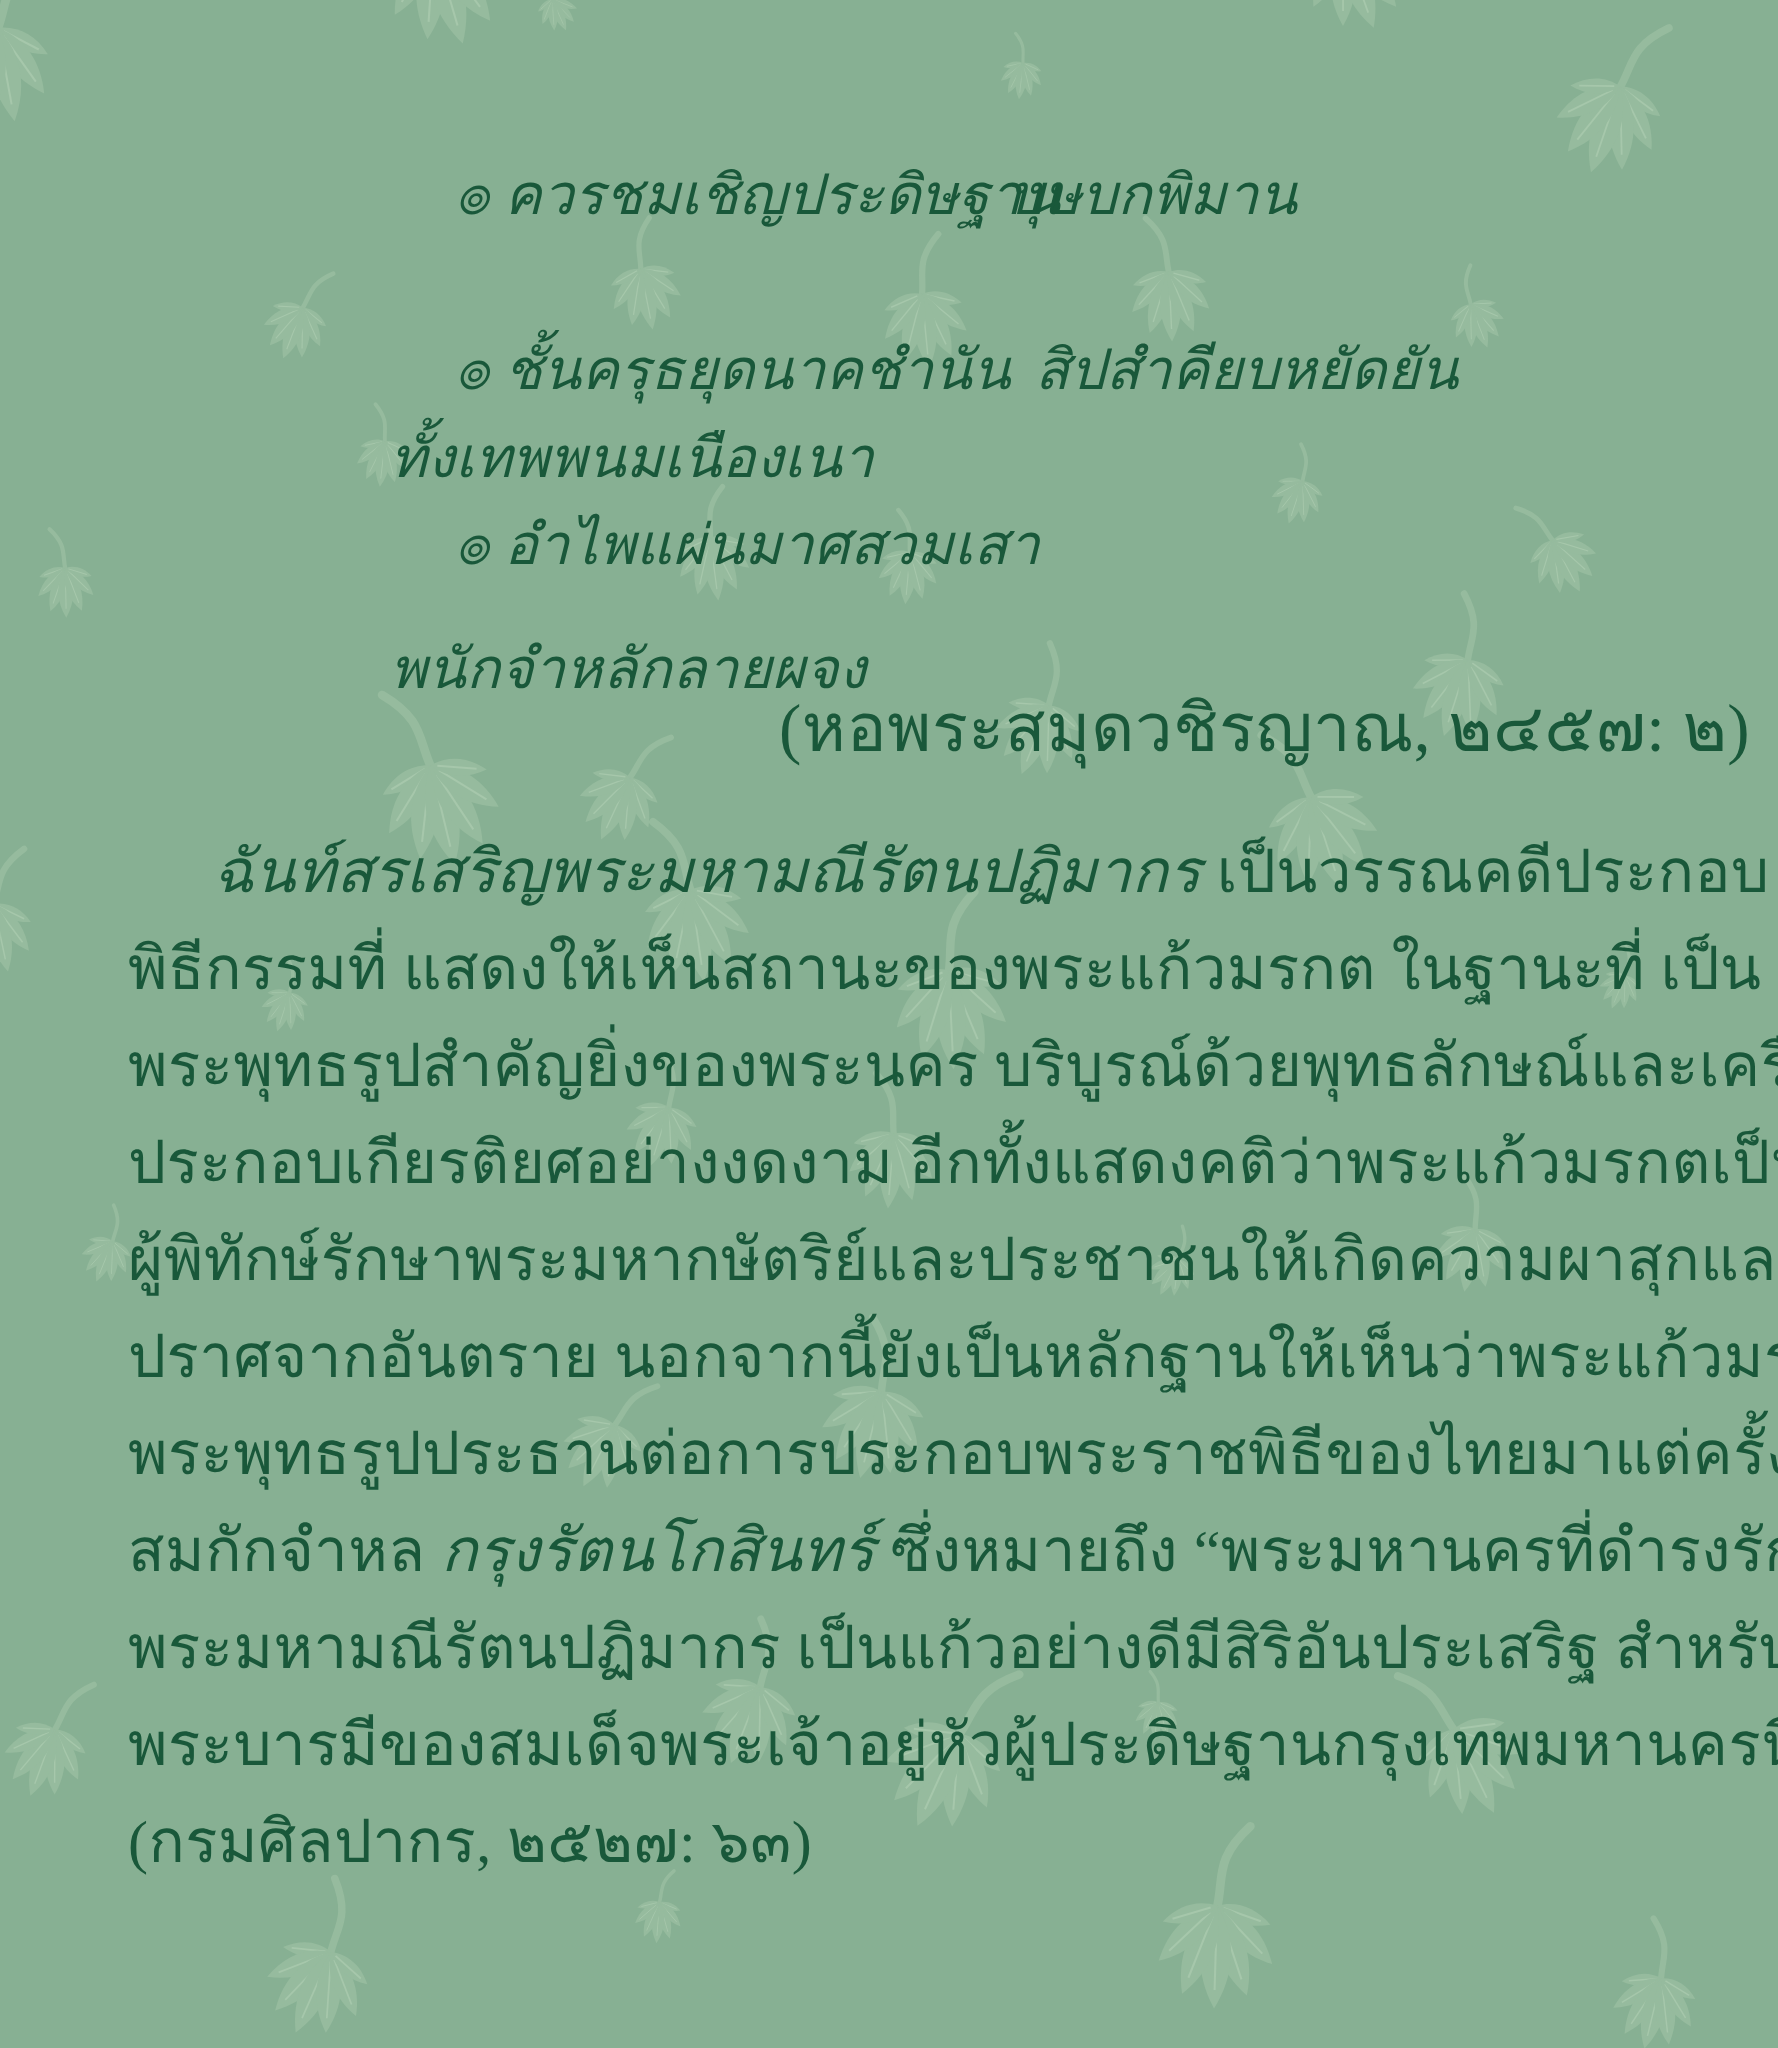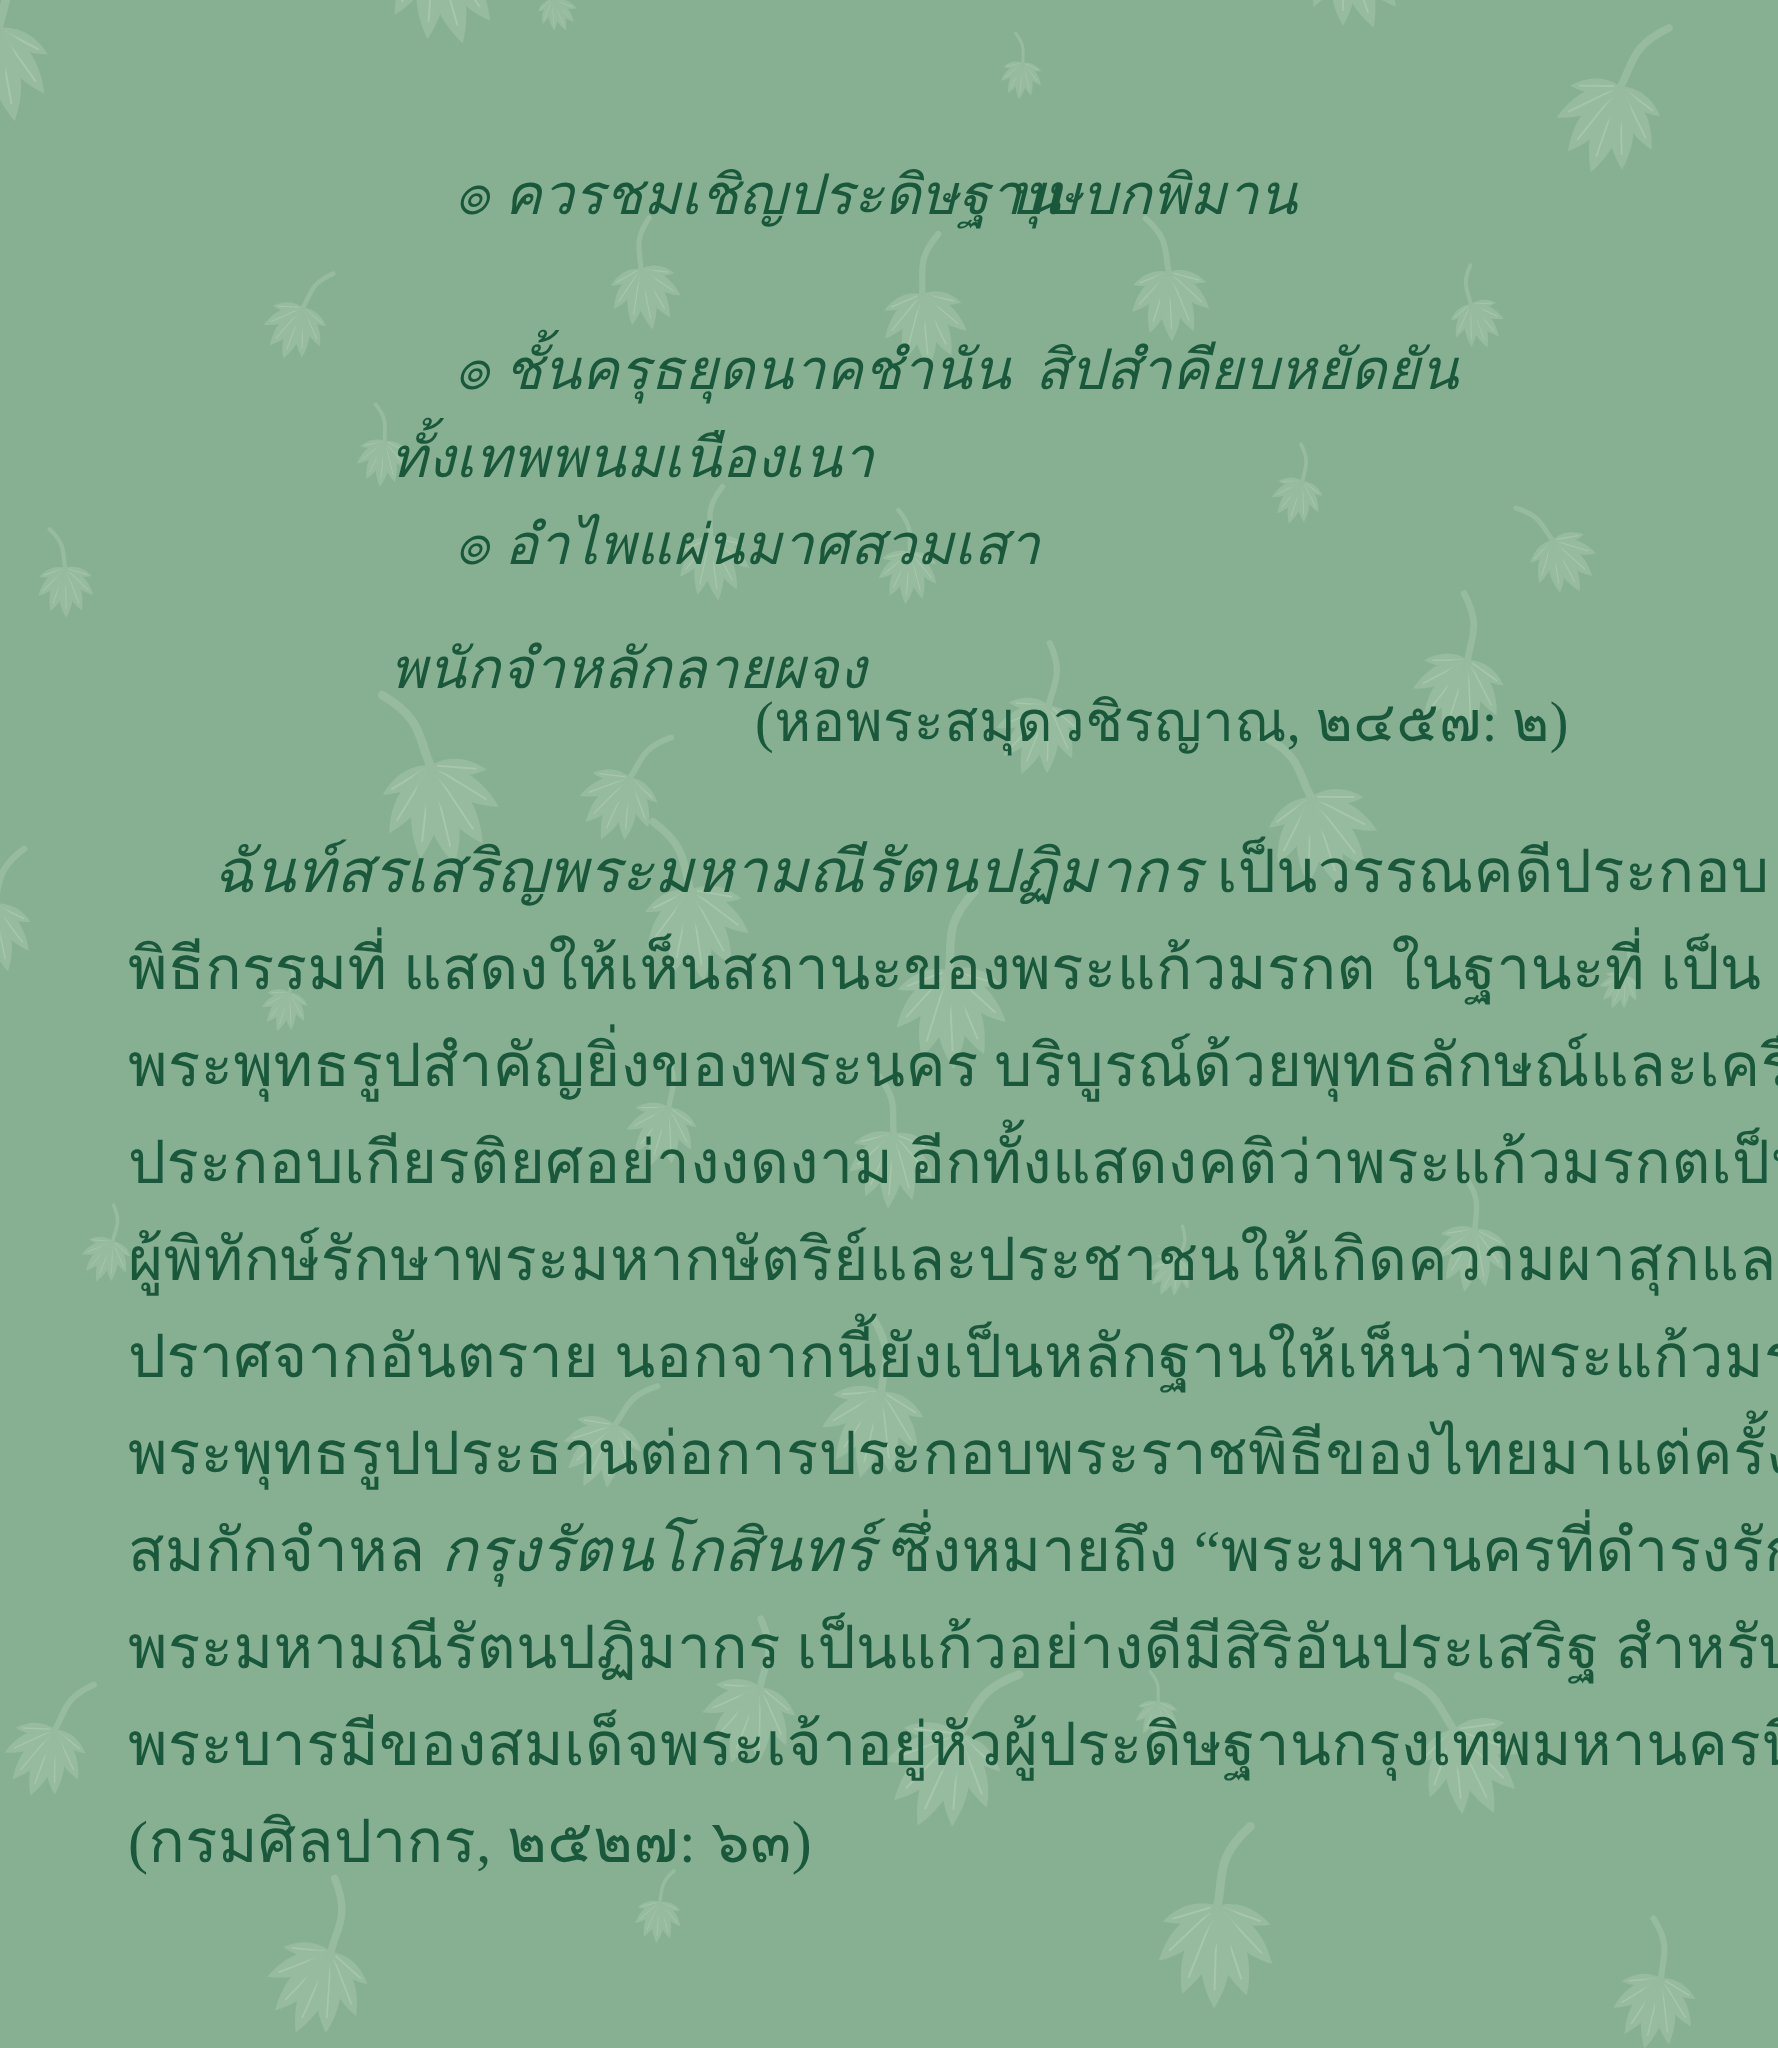--- a/index.html
+++ b/index.html
@@ -28,22 +28,23 @@
     color:var(--ink);
     white-space:nowrap;
     line-height:1.1;
     letter-spacing:0.5px;
   }
   .poem{
     font-size:56px;
     font-style:italic;
   }
   .cite{
-    font-size:56px;
+    font-size:67px;
     font-style:normal;
+    margin-left:24px;
   }
   .para{
     font-size:60px;
     font-style:normal;
     margin-top:13px;
   }
   .it{font-style:italic;}
 </style>
 </head>
 <body>

